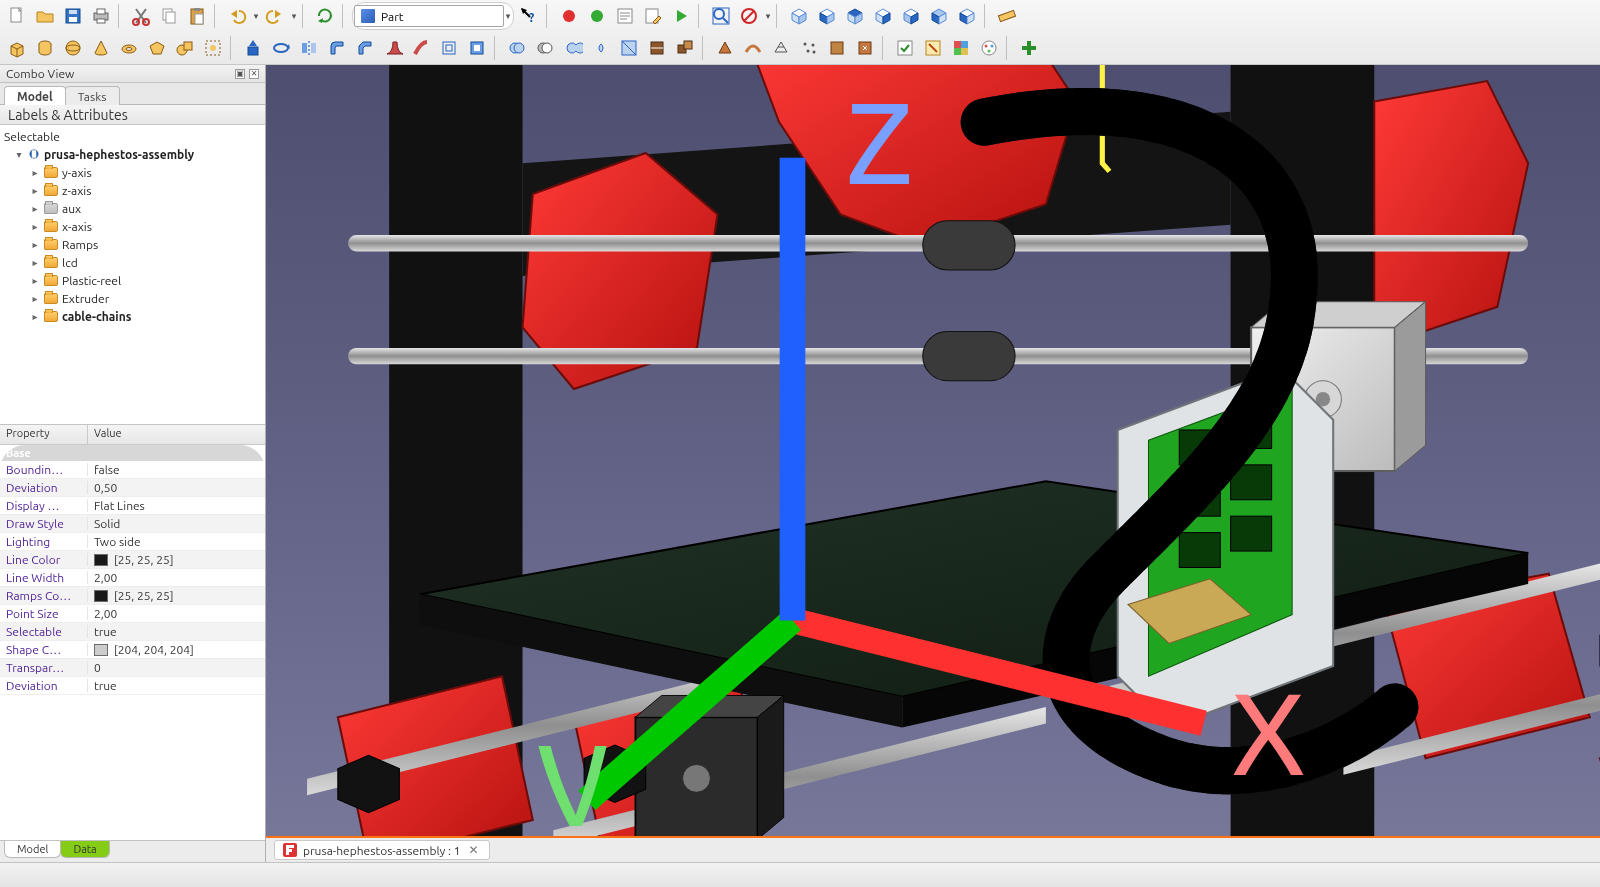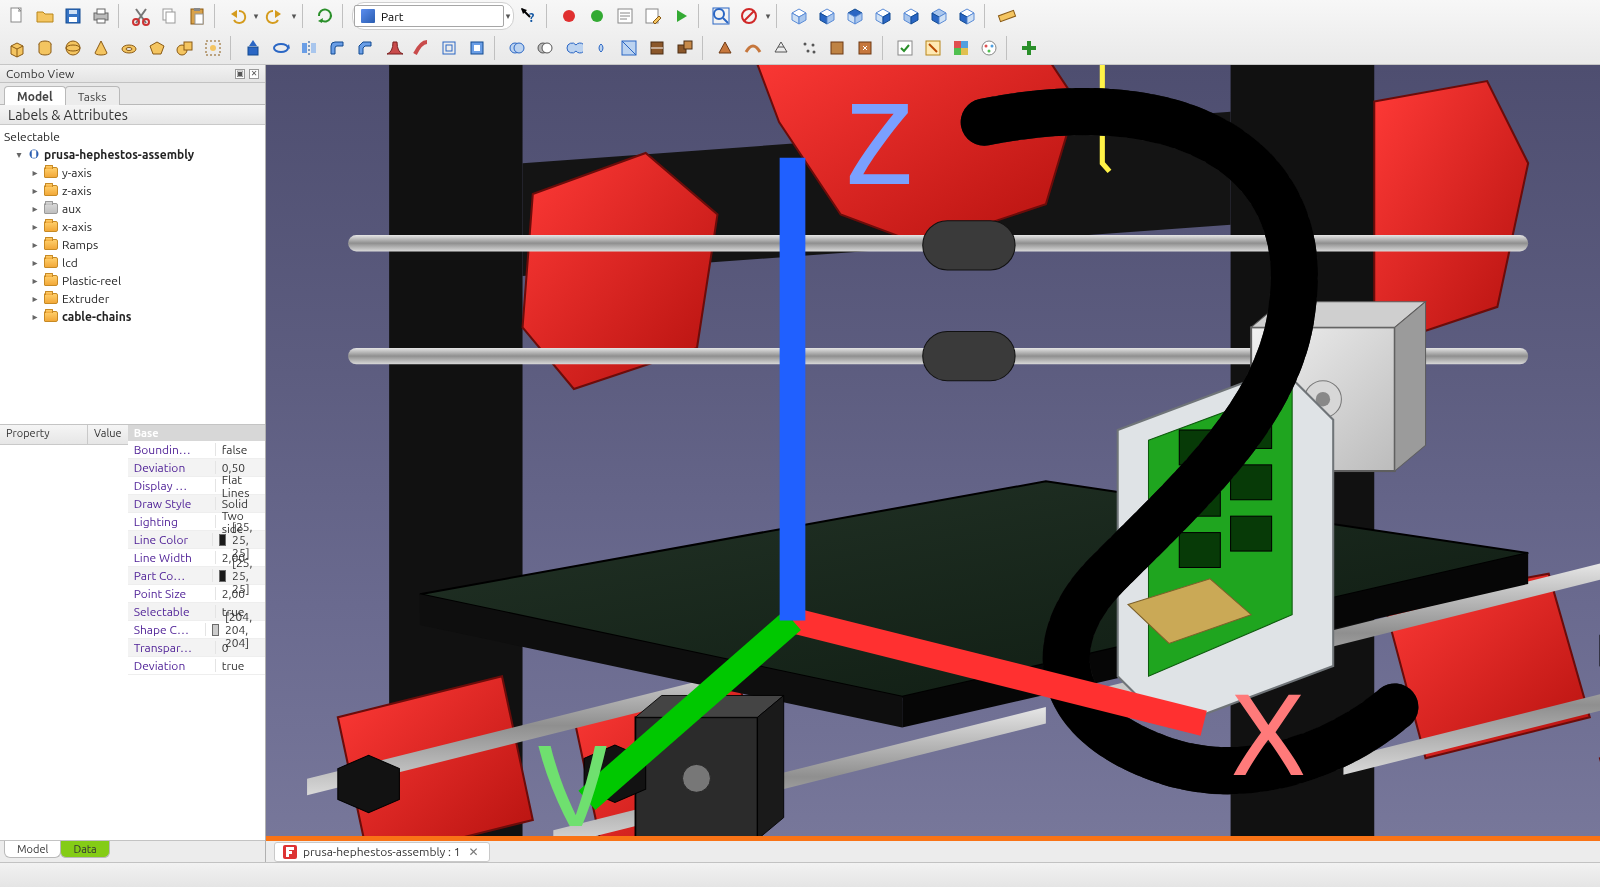--- a/index.html
+++ b/index.html
@@ -40,44 +40,44 @@
 .twisty { width:10px; text-align:center; color:#666; font-size:10px; user-select:none; }
 .indent { display:inline-block; }
 .folder { width:14px; height:11px; background:linear-gradient(#ffcf6b,#f2a838); border:1px solid #c78a24; border-radius:1px 2px 2px 1px; position:relative; }
 .folder::before { content:""; position:absolute; top:-3px; left:0; width:6px; height:3px; background:linear-gradient(#ffcf6b,#f2a838); border:1px solid #c78a24; border-bottom:none; border-radius:1px 1px 0 0; }
 .folder.grey { background:linear-gradient(#d8d8d8,#bfbfbf); border-color:#9a9a9a; }
 .folder.grey::before { background:linear-gradient(#d8d8d8,#bfbfbf); border-color:#9a9a9a; }
 .doc-ico { width:12px; height:12px; }
 .bold { font-weight:bold; }
 
 
-.prop-area { flex:1; display:flex; flex-direction:row; background:#fff; overflow:hidden; }
+.prop-area { flex:1; display:flex; flex-direction:column; background:#fff; overflow:hidden; }
 .prop-head { display:flex; height:20px; background:linear-gradient(#f5f5f5,#e6e6e6); border-bottom:1px solid #c9c9c9; }
 .ph-cell { padding:2px 6px; font-size:11px; color:#333; }
 .ph-cell.k { width:88px; border-right:1px solid #c9c9c9; }
-.prop-body { flex:1; overflow:auto; }
+.prop-body { flex:1; overflow:auto;border-radius:25px; }
 .prop-group { background:#d7d7d7; color:#fff; padding:2px 6px; font-size:11px; font-weight:bold; }
 .prop-row { display:flex; align-items:center; height:18px; border-bottom:1px solid #eee; }
 .prop-row.alt { background:#f3f3f3; }
 .prop-k { width:88px; padding:0 6px; color:#4c1d95; border-right:1px solid #e4e4e4; white-space:nowrap; overflow:hidden; text-overflow:ellipsis; }
 .prop-v { flex:1; padding:0 6px; color:#333; display:flex; align-items:center; gap:6px; }
 .swatch { width:14px; height:12px; border:1px solid #6b6b6b; background:#191919; }
 
 
 .sb-bottom-tabs { height:22px; display:flex; align-items:flex-start; border-top:1px solid #c3c3c3; background:#ececec; padding-left:4px; }
 .sbtab { padding:2px 12px; border:1px solid #b9b9b9; border-top:none; background:#fff; border-radius:0 0 6px 6px; margin-right:-1px; font-size:11px; color:#333; }
 .sbtab.inactive { background:#84cc16;text-align:right; }
 
 
 .viewport { flex:1; position:relative; overflow:hidden; background:linear-gradient(180deg,#4e4e70 0%, #5d5d80 40%, #6a6a8f 70%, #77779a 100%); }
 .viewport svg { width:100%; height:100%; display:block; }
 .axis-triad { position:absolute; right:12px; bottom:10px; width:46px; height:46px; }
 
 
-.doc-tabbar { height:26px; background:#ececec; border-top:5px solid #f97316; display:flex; align-items:center; padding:0 8px; gap:8px; }
+.doc-tabbar { height:26px; background:#ececec; border-top:2px solid #f97316; display:flex; align-items:center; padding:0 8px; gap:8px; }
 .doc-tab { display:flex; align-items:center; gap:6px; padding:2px 8px; border:1px solid #c9c9c9; background:#fff; border-radius:3px; font-size:11px; color:#333; }
 .doc-tab .x { color:#777; padding:0 2px; }
 
 
 .statusbar { height:26px; background:linear-gradient(#f2f2f2,#e4e4e4); border-top:1px solid #c2c2c2; }
 </style>
 </head>
 <body>
 
 <div class="toolbar-area">
@@ -616,21 +616,21 @@
               <span>[25, 25, 25]</span>
             </div>
           </div>
           <div class="prop-row">
             <div class="prop-k">Line Width</div>
             <div class="prop-v">
               <span>2,00</span>
             </div>
           </div>
           <div class="prop-row alt">
-            <div class="prop-k">Part Co…</div>
+            <div class="prop-k">Ramps Co…</div>
             <div class="prop-v">
               <span class="swatch" style="background:#191919"></span>
               <span>[25, 25, 25]</span>
             </div>
           </div>
           <div class="prop-row">
             <div class="prop-k">Point Size</div>
             <div class="prop-v">
               <span>2,00</span>
             </div>

